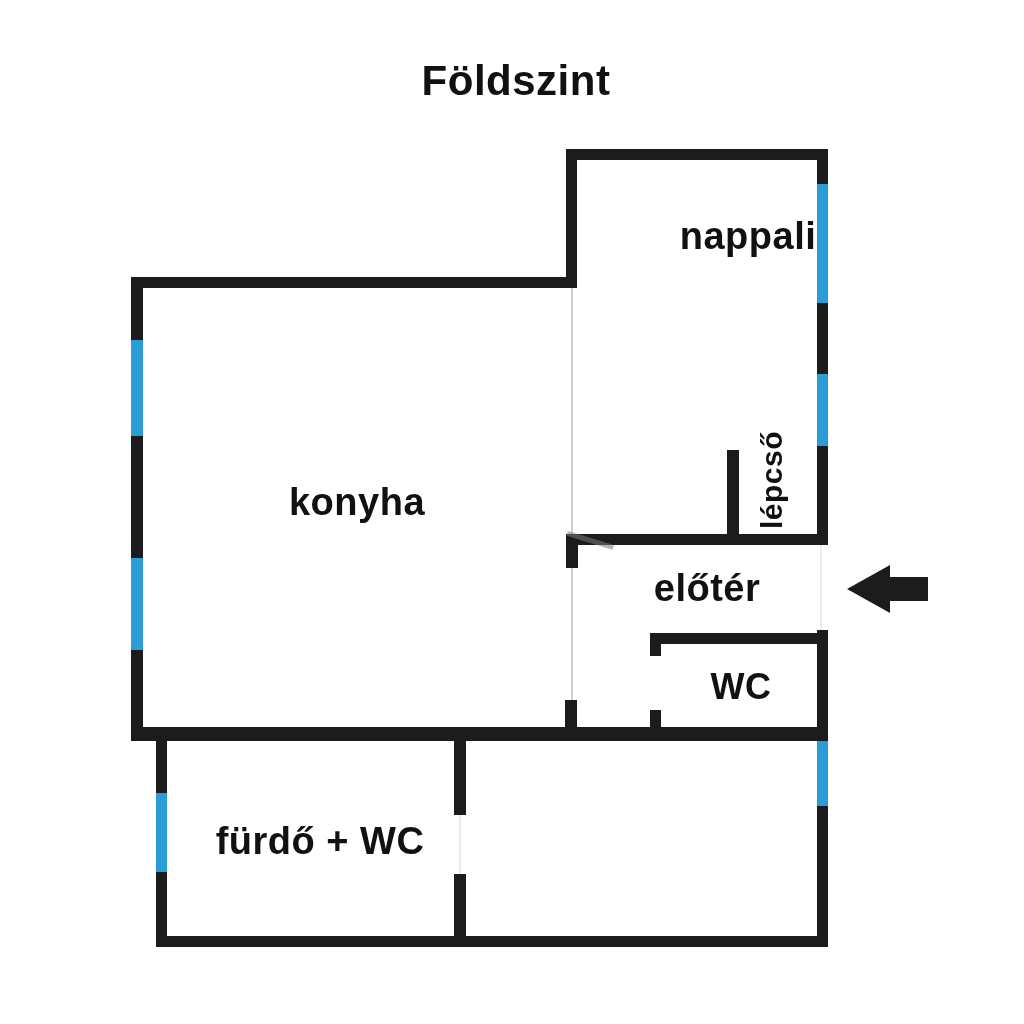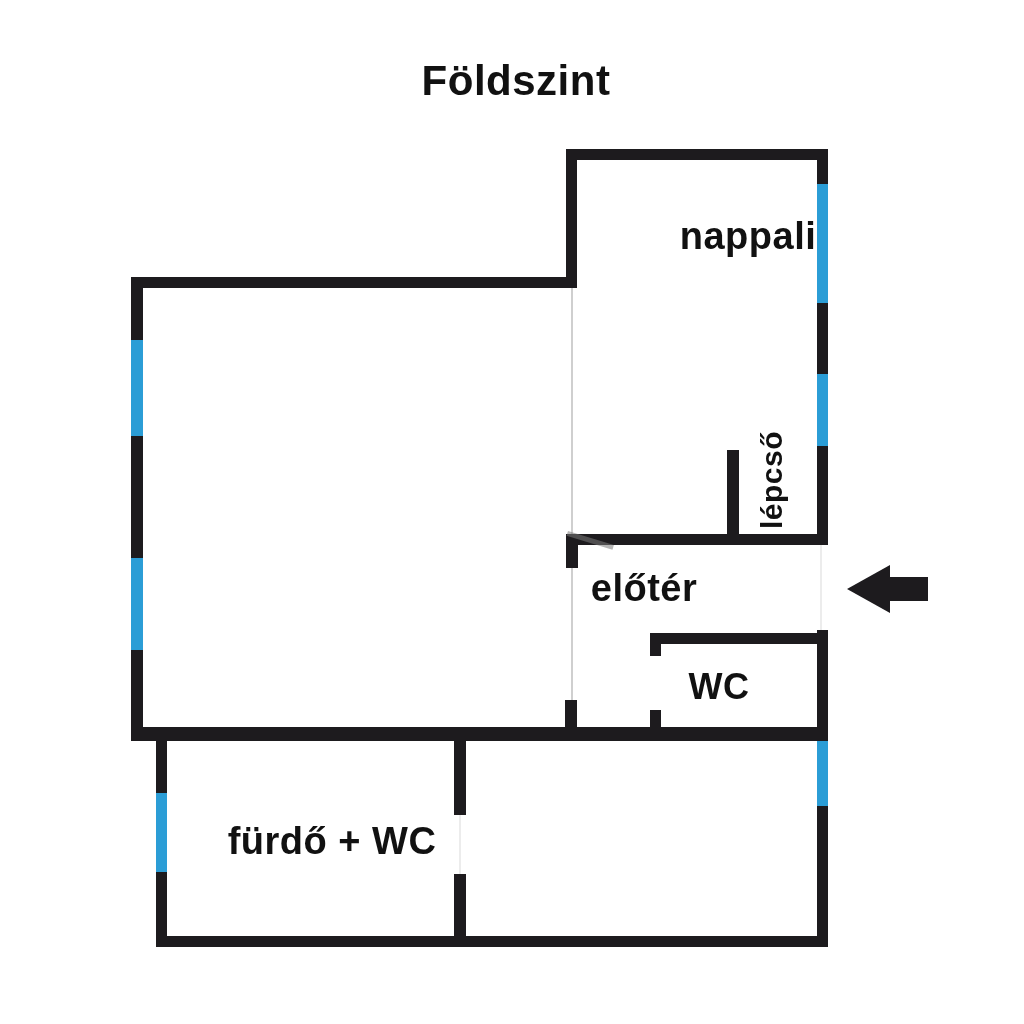--- a/index.html
+++ b/index.html
@@ -100,18 +100,19 @@
   <div class="wall" style="left:454px;top:874px;width:12px;height:73px;"></div>
 
   <div class="wall" style="left:156px;top:936px;width:672px;height:11px;"></div>
 
   <div id="entrance-arrow">
     <div class="head"></div>
     <div class="shaft"></div>
   </div>
 
   <div class="room-label" style="left:700px;top:236px;margin-left:48px;">nappali</div>
+  <div class="room-label" style="left:357px;top:502px;">konyha</div>
   <div class="room-label rotated" style="left:772px;top:480px;font-size:30px;">lépcső</div>
-  <div class="room-label" style="left:644px;top:588px;">előtér</div>
-  <div class="room-label" style="left:719px;top:687px;font-size:36px;">WC</div>
-  <div class="room-label" style="left:320px;top:841px;margin-left:12px;">fürdő + WC</div>
+  <div class="room-label" style="left:707px;top:588px;">előtér</div>
+  <div class="room-label" style="left:741px;top:687px;font-size:36px;">WC</div>
+  <div class="room-label" style="left:320px;top:841px;">fürdő + WC</div>
 
 </div>
 
 </body></html>

